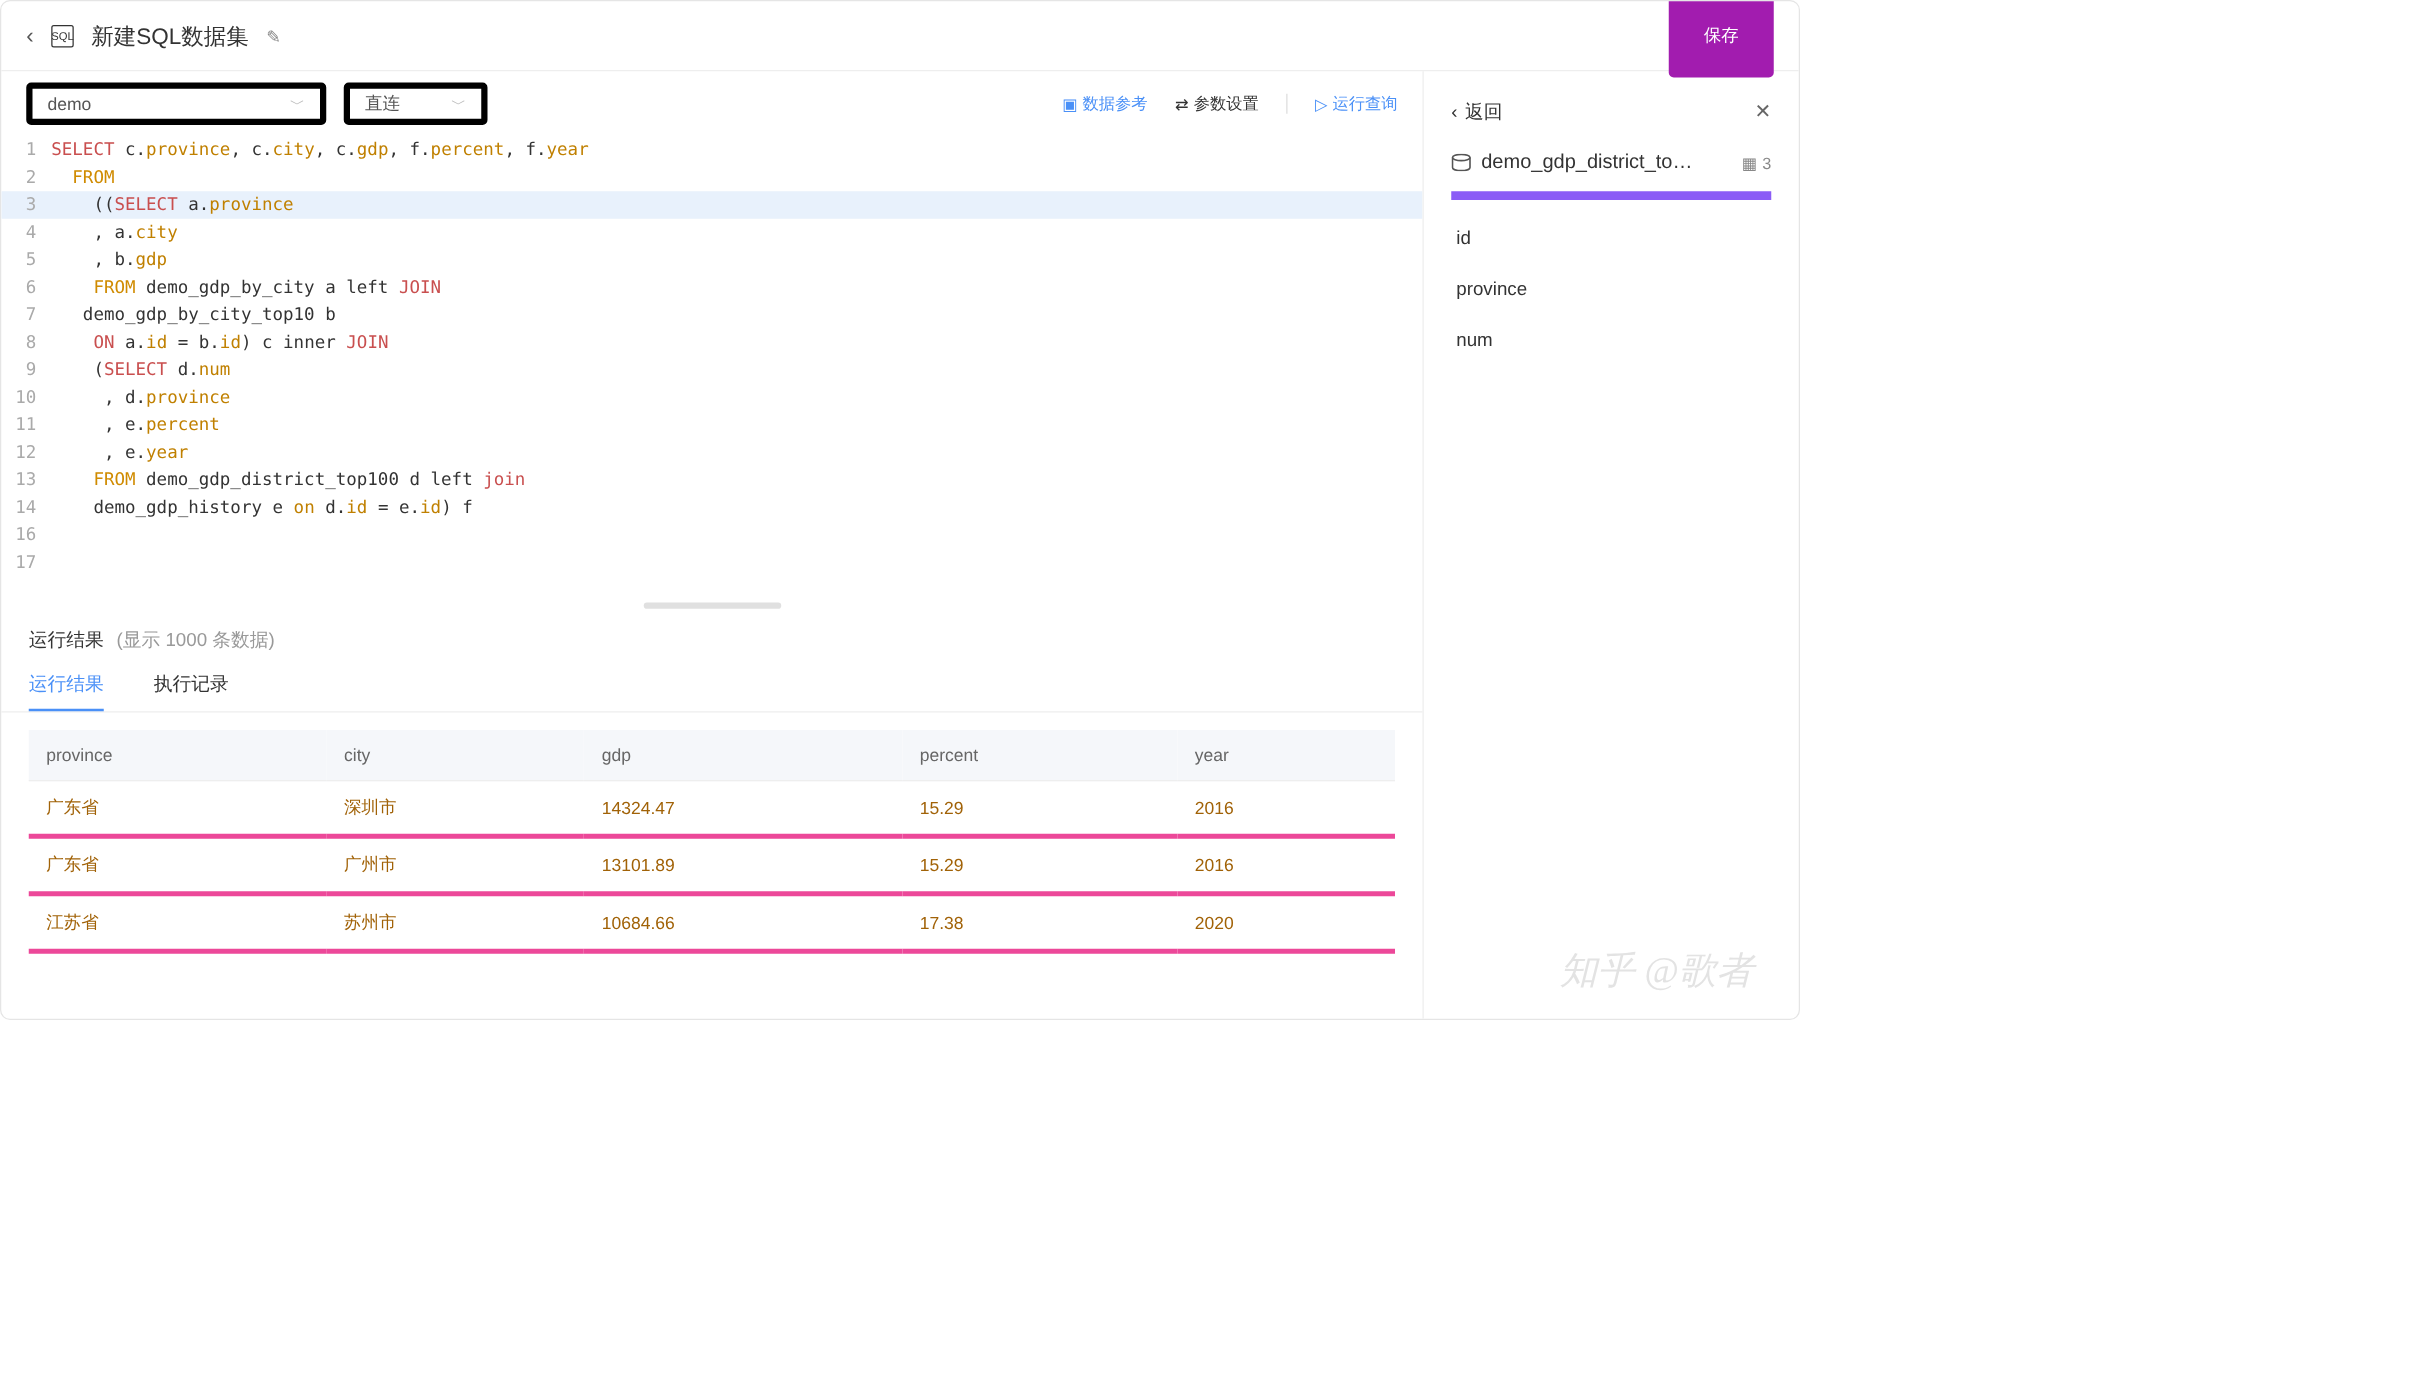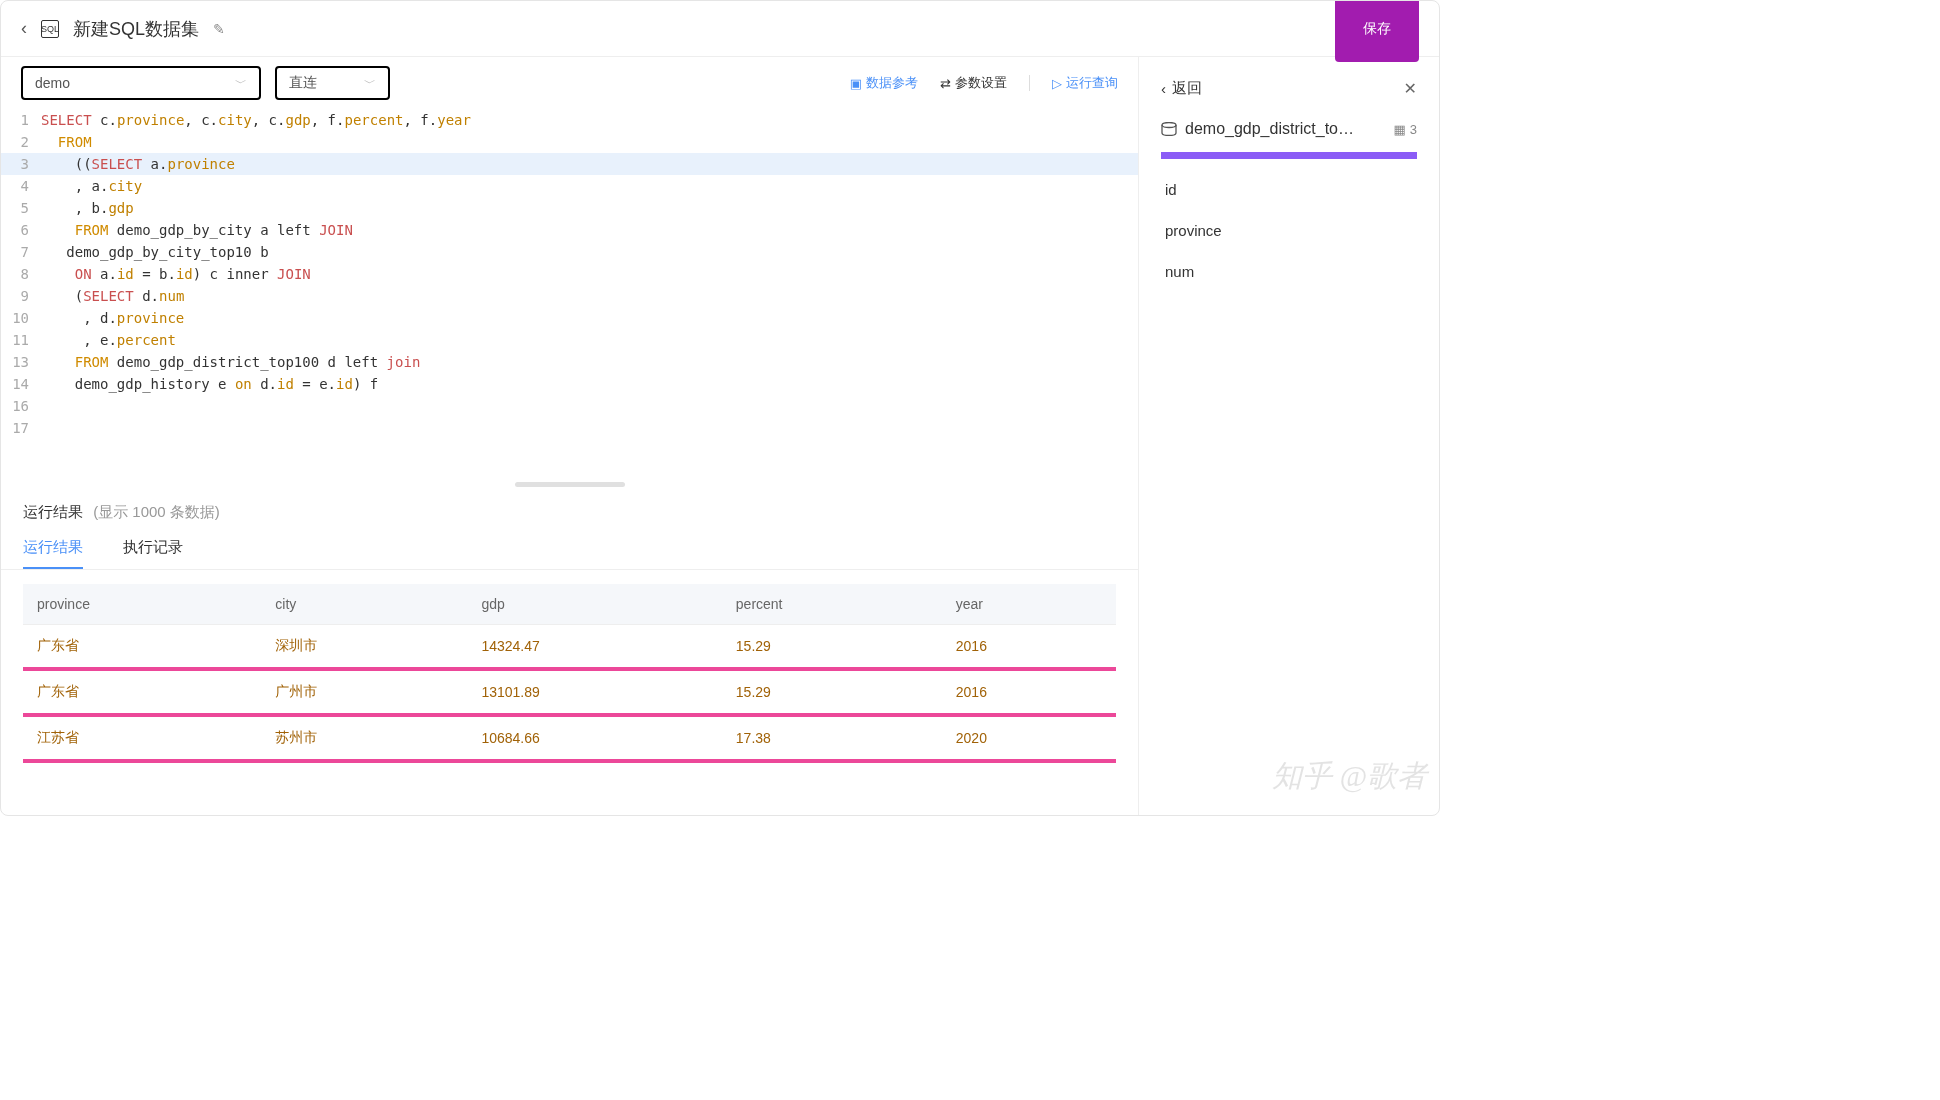--- a/index.html
+++ b/index.html
@@ -13,21 +13,21 @@
 .title { font-size: 18px; font-weight: 500; }
 .edit-icon { color: #888; cursor: pointer; }
 .save-btn { background: #a21caf; color: #fff; border: none; padding: 24px 28px; border-radius: 4px; font-size: 14px; cursor: pointer; }
 
 .body { display: flex; height: calc(100% - 56px); }
 .main { flex: 1; display: flex; flex-direction: column; border-right: 1px solid #eee; }
 .side { width: 300px; padding: 16px 22px; }
 
 .toolbar { height: 52px; display: flex; align-items: center; padding: 0 20px; justify-content: space-between; }
 .tleft { display: flex; gap: 14px; }
-.select { width: 240px; height: 34px; border: 2px solid #000000; border-radius: 4px; display: flex; align-items: center; justify-content: space-between; padding: 0 12px; color: #555; cursor: pointer; }
+.select { width: 240px; height: 34px; border: 5px solid #000000; border-radius: 4px; display: flex; align-items: center; justify-content: space-between; padding: 0 12px; color: #555; cursor: pointer; }
 .select.small { width: 115px; }
 .chev { color: #bbb; font-size: 12px; }
 .tright { display: flex; align-items: center; gap: 22px; font-size: 13px; }
 .link-blue { color: #4a90f7; cursor: pointer; display: flex; align-items: center; gap: 4px; }
 .link-dark { color: #333; cursor: pointer; display: flex; align-items: center; gap: 4px; }
 .divider { width: 1px; height: 16px; background: #ddd; }
 
 .editor { flex: 0 0 370px; overflow: hidden; font-family: Consolas, Monaco, monospace; font-size: 14px; line-height: 22px; position: relative; }
 .line { display: flex; }
 .line.hl { background: #e8f1fc; }
@@ -55,21 +55,21 @@
 
 .side-hdr { display: flex; justify-content: space-between; align-items: center; padding: 6px 0 14px; }
 .side-back { display: flex; align-items: center; gap: 6px; cursor: pointer; font-size: 15px; }
 .close-x { cursor: pointer; font-size: 16px; color: #666; }
 .side-title { display: flex; align-items: center; justify-content: space-between; padding: 8px 0 14px; border-bottom: 7px solid #8b5cf6; margin-bottom: 10px; }
 .side-title-l { display: flex; align-items: center; gap: 8px; font-size: 16px; color: #333; }
 .db-icon { width: 16px; height: 14px; }
 .badge { color: #888; font-size: 13px; display: flex; align-items: center; gap: 4px; }
 .field { padding: 12px 4px; font-size: 15px; color: #333; }
 
-.watermark { position: absolute; right: 12px; bottom: 18px; font-size: 30px; color: rgba(100,100,100,0.18); font-style: italic; font-family: serif; pointer-events: none; }
+.watermark { position: absolute; right: 36px; bottom: 18px; font-size: 30px; color: rgba(100,100,100,0.18); font-style: italic; font-family: serif; pointer-events: none; }
 </style>
 </head>
 <body>
 
 <div class="container">
   <div class="header">
     <div class="hleft">
       <span class="back-icon">‹</span>
       <span class="file-icon">SQL</span>
       <span class="title">新建SQL数据集</span>
@@ -147,20 +147,24 @@
           </div>
           <div class="line">
             <div class="gutter">10</div>
             <div class="code"><span class="txt">     , d.</span><span class="ident">province</span></div>
           </div>
           <div class="line">
             <div class="gutter">11</div>
             <div class="code"><span class="txt">     , e.</span><span class="ident">percent</span></div>
           </div>
           <div class="line">
+            <div class="gutter">12</div>
+            <div class="code"><span class="txt">     , e.</span><span class="ident">year</span></div>
+          </div>
+          <div class="line">
             <div class="gutter">13</div>
             <div class="code"><span class="txt">    </span><span class="k-from">FROM</span><span class="txt"> demo_gdp_district_top100 d left </span><span class="k-join">join</span></div>
           </div>
           <div class="line">
             <div class="gutter">14</div>
             <div class="code"><span class="txt">    demo_gdp_history e </span><span class="ident">on</span><span class="txt"> d.</span><span class="ident">id</span><span class="txt"> = e.</span><span class="ident">id</span><span class="txt">) f</span></div>
           </div>
           <div class="line">
             <div class="gutter">16</div>
             <div class="code"><span class="txt"></span></div>

